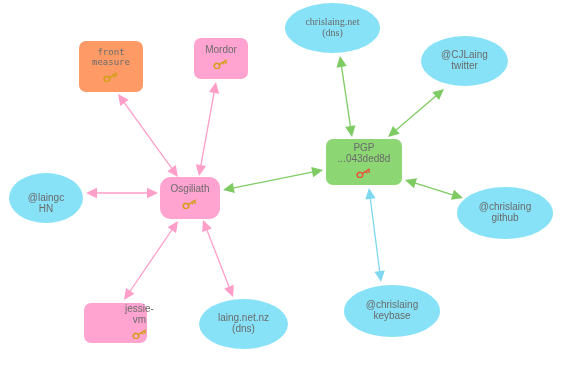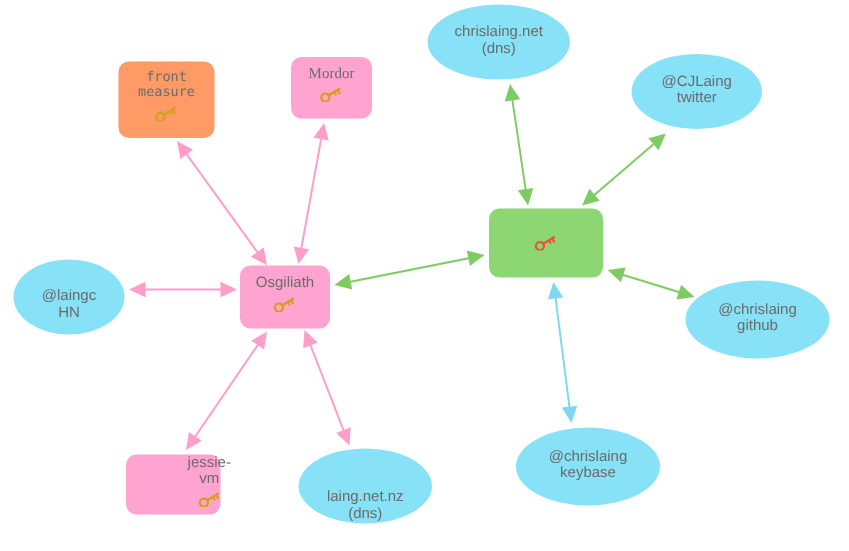--- a/index.html
+++ b/index.html
@@ -116,31 +116,31 @@
       <span class="key-glyph"><svg width="16" height="11" viewBox="0 0 16 11">
           <g transform="rotate(-32 8 5.5)">
             <circle cx="3.2" cy="5.5" r="2.7" fill="none" stroke="#d4a017" stroke-width="1.5"></circle>
             <rect x="5.4" y="4.7" width="9.4" height="1.6" fill="#d4a017"></rect>
             <rect x="12.0" y="6.0" width="1.5" height="2.6" fill="#d4a017"></rect>
             <rect x="9.6" y="6.0" width="1.4" height="2.0" fill="#d4a017"></rect>
           </g>
         </svg></span>
     </div>
     <div class="node node-box" style="left: 194px; top: 38px; width: 54px; height: 41px; background: rgb(255, 163, 208);">
-      <span class="node-label font-sans" style="font-size: 10px; font-family: Liberation Serif, serif;">Mordor</span>
+      <span class="node-label font-sans" style="font-size: 10px;">Mordor</span>
       <span class="key-glyph"><svg width="16" height="11" viewBox="0 0 16 11">
           <g transform="rotate(-32 8 5.5)">
             <circle cx="3.2" cy="5.5" r="2.7" fill="none" stroke="#d4a017" stroke-width="1.5"></circle>
             <rect x="5.4" y="4.7" width="9.4" height="1.6" fill="#d4a017"></rect>
             <rect x="12.0" y="6.0" width="1.5" height="2.6" fill="#d4a017"></rect>
             <rect x="9.6" y="6.0" width="1.4" height="2.0" fill="#d4a017"></rect>
           </g>
         </svg></span>
     </div>
-    <div class="node node-box" style="left: 160px; top: 177px; width: 60px; height: 42px; background: rgb(255, 163, 208);">
+    <div class="node node-box" style="left: 160px; top: 177px; width: 60px; height: 42px; background: rgb(255, 163, 208); border-radius: 11px;">
       <span class="node-label font-sans" style="font-size: 10px;">Osgiliath</span>
       <span class="key-glyph"><svg width="16" height="11" viewBox="0 0 16 11">
           <g transform="rotate(-32 8 5.5)">
             <circle cx="3.2" cy="5.5" r="2.7" fill="none" stroke="#d4a017" stroke-width="1.5"></circle>
             <rect x="5.4" y="4.7" width="9.4" height="1.6" fill="#d4a017"></rect>
             <rect x="12.0" y="6.0" width="1.5" height="2.6" fill="#d4a017"></rect>
             <rect x="9.6" y="6.0" width="1.4" height="2.0" fill="#d4a017"></rect>
           </g>
         </svg></span>
     </div>
@@ -152,36 +152,38 @@
             <rect x="5.4" y="4.7" width="9.4" height="1.6" fill="#d4a017"></rect>
             <rect x="12.0" y="6.0" width="1.5" height="2.6" fill="#d4a017"></rect>
             <rect x="9.6" y="6.0" width="1.4" height="2.0" fill="#d4a017"></rect>
           </g>
         </svg></span>
     </div>
     <div class="node node-ellipse" style="left: 9px; top: 173px; width: 74px; height: 50px; background: rgb(135, 226, 247);">
       <span class="node-label font-sans" style="font-size: 10px; margin-top: 11px;">@laingc
 HN</span>
     </div>
-    <div class="node node-ellipse" style="left: 199px; top: 299px; width: 89px; height: 50px; background: rgb(135, 226, 247); justify-content: flex-end;">
+    <div class="node node-ellipse" style="left: 199px; top: 299px; width: 89px; height: 50px; background: rgb(135, 226, 247);">
       <span class="node-label font-sans" style="font-size: 10px;">laing.net.nz
 (dns)</span>
     </div>
     <div class="node node-box" style="left: 326px; top: 139px; width: 76px; height: 46px; background: rgb(140, 214, 115);">
+      <span class="node-label font-sans" style="font-size: 10px;">PGP
+...043ded8d</span>
       <span class="key-glyph"><svg width="16" height="11" viewBox="0 0 16 11">
           <g transform="rotate(-32 8 5.5)">
             <circle cx="3.2" cy="5.5" r="2.7" fill="none" stroke="#e8533a" stroke-width="1.5"></circle>
             <rect x="5.4" y="4.7" width="9.4" height="1.6" fill="#e8533a"></rect>
             <rect x="12.0" y="6.0" width="1.5" height="2.6" fill="#e8533a"></rect>
             <rect x="9.6" y="6.0" width="1.4" height="2.0" fill="#e8533a"></rect>
           </g>
         </svg></span>
     </div>
     <div class="node node-ellipse" style="left: 285px; top: 3px; width: 95px; height: 50px; background: rgb(135, 226, 247);">
-      <span class="node-label font-sans" style="font-size: 10px;">chrislaing.net
+      <span class="node-label font-sans" style="font-size: 10px; font-family: Liberation Serif, serif;">chrislaing.net
 (dns)</span>
     </div>
     <div class="node node-ellipse" style="left: 421px; top: 36px; width: 87px; height: 50px; background: rgb(135, 226, 247);">
       <span class="node-label font-sans" style="font-size: 10px;">@CJLaing
 twitter</span>
     </div>
     <div class="node node-ellipse" style="left: 457px; top: 187px; width: 96px; height: 52px; background: rgb(135, 226, 247);">
       <span class="node-label font-sans" style="font-size: 10px;">@chrislaing
 github</span>
     </div>

